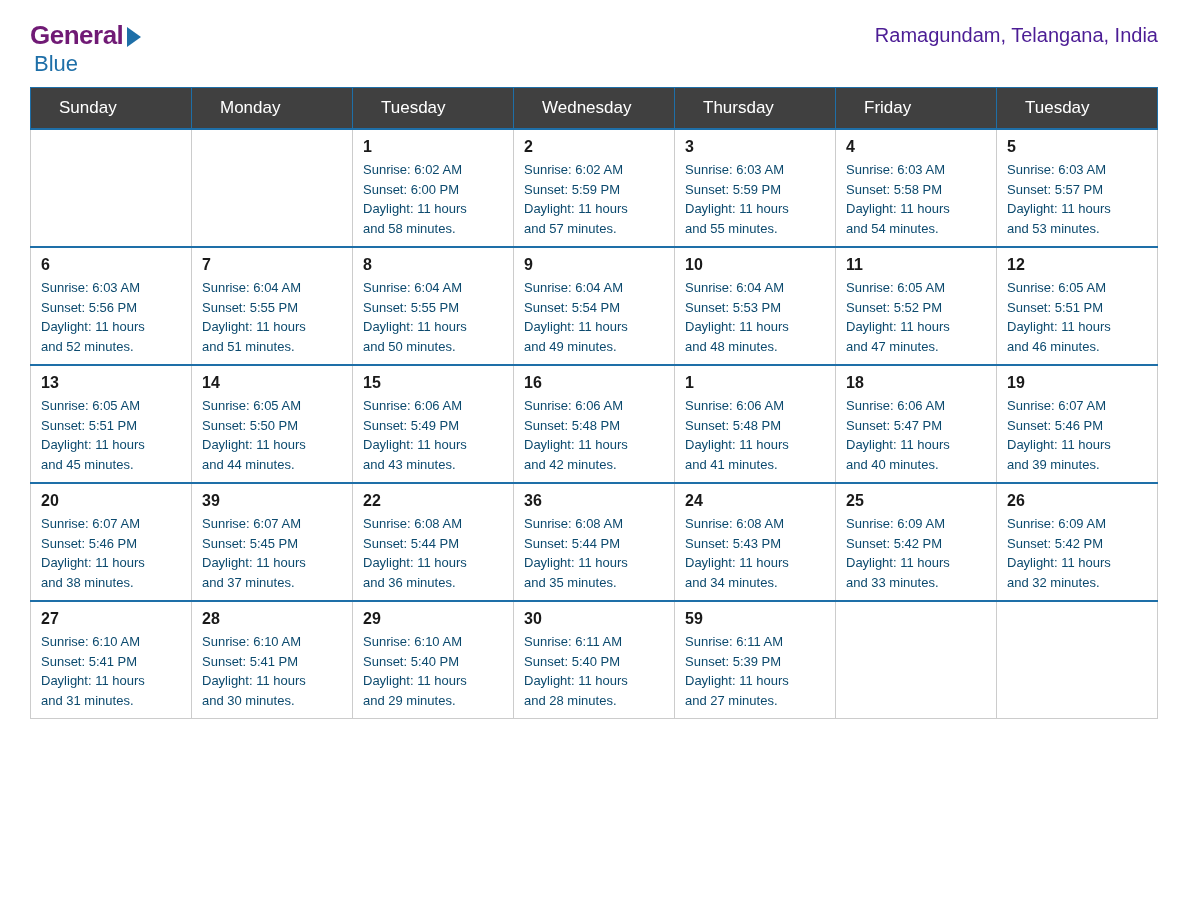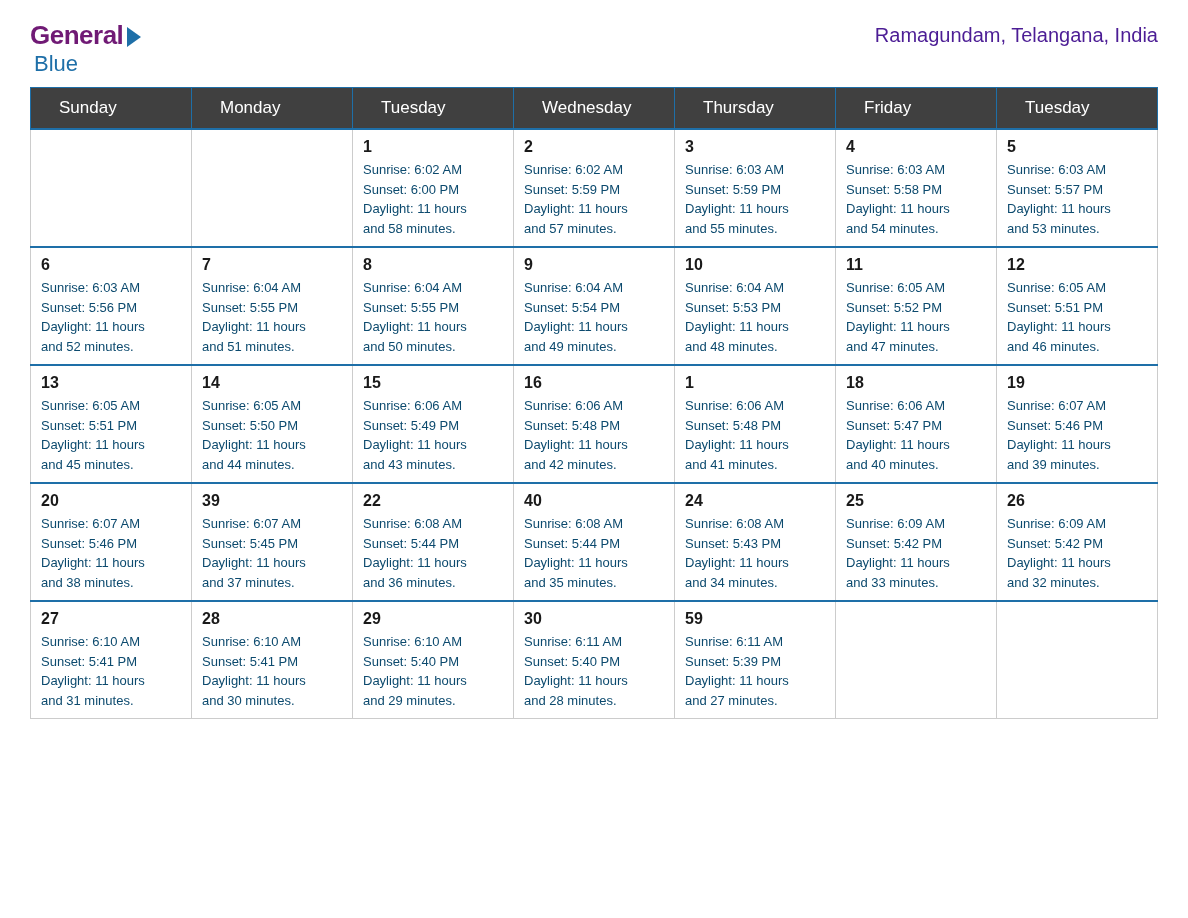--- a/index.html
+++ b/index.html
@@ -287,21 +287,21 @@
 and 37 minutes.</div>
         </td>
         <td>
           <span class="day-number">22</span>
           <div class="day-info" style="white-space: pre-line;">Sunrise: 6:08 AM
 Sunset: 5:44 PM
 Daylight: 11 hours
 and 36 minutes.</div>
         </td>
         <td>
-          <span class="day-number">40</span>
+          <span class="day-number">36</span>
           <div class="day-info" style="white-space: pre-line;">Sunrise: 6:08 AM
 Sunset: 5:44 PM
 Daylight: 11 hours
 and 35 minutes.</div>
         </td>
         <td>
           <span class="day-number">24</span>
           <div class="day-info" style="white-space: pre-line;">Sunrise: 6:08 AM
 Sunset: 5:43 PM
 Daylight: 11 hours

